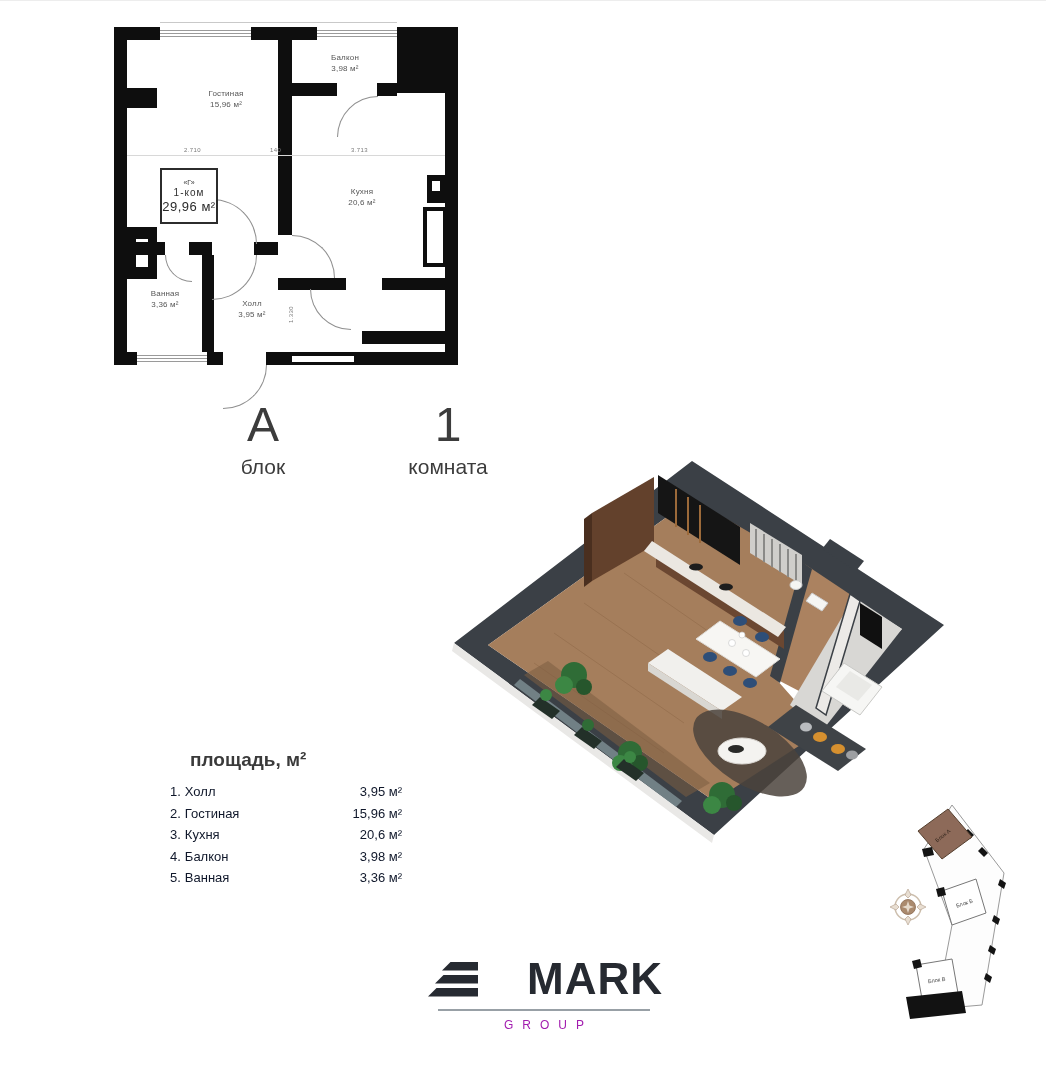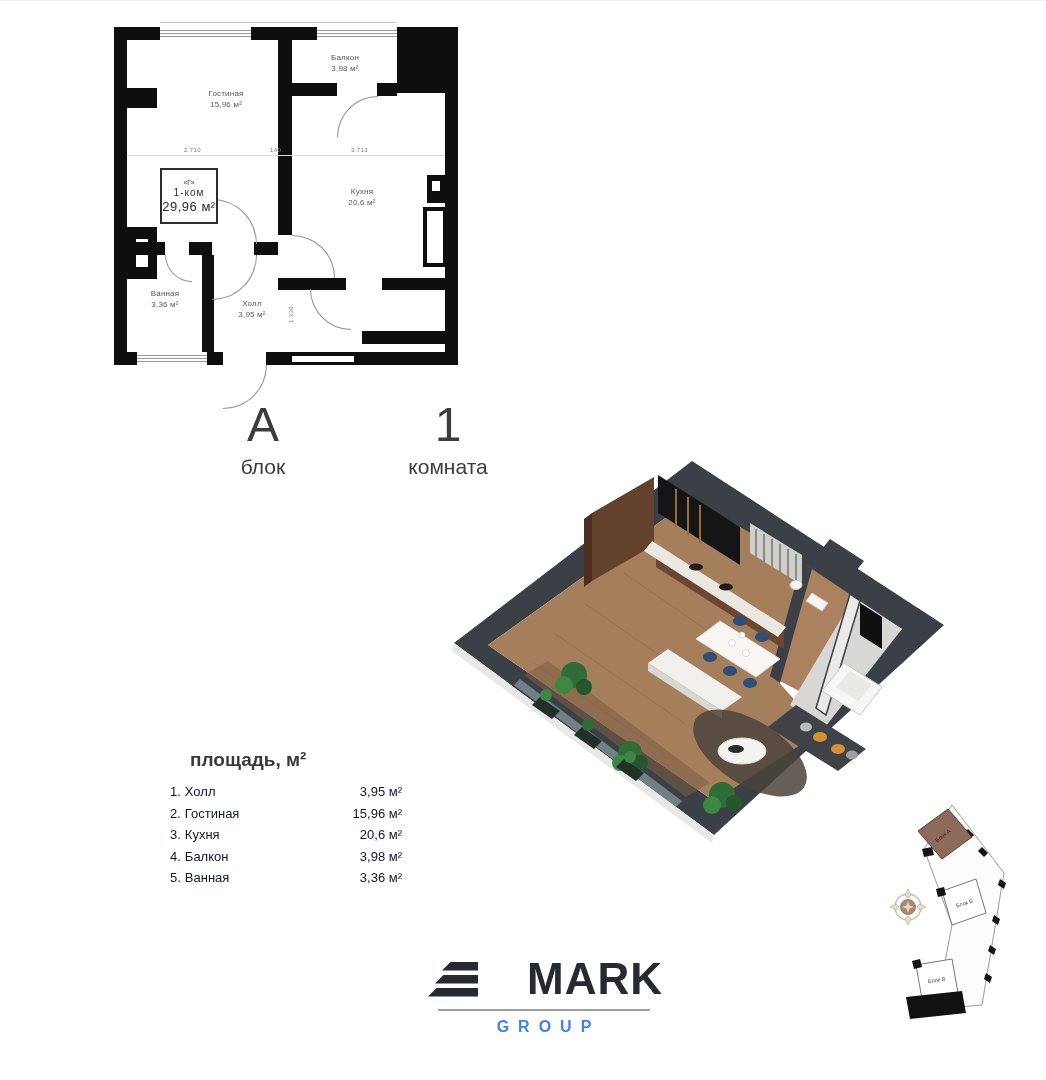--- a/index.html
+++ b/index.html
@@ -47,21 +47,21 @@
   .logo{position:absolute;left:428px;top:956px;width:232px;text-align:center;}
   .logo-row{display:flex;align-items:center;justify-content:space-between;gap:44px;}
   .ebars{display:flex;flex-direction:column;align-items:flex-end;gap:4px;margin-right:5px;}
   .ebars i{display:block;height:9px;background:#262a31;
            clip-path:polygon(9px 0,100% 0,100% 100%,0 100%);}
   .ebars i:nth-child(1){width:36px;}
   .ebars i:nth-child(2){width:43px;}
   .ebars i:nth-child(3){width:50px;}
   .mark{font-size:44px;font-weight:800;letter-spacing:1px;color:#262a31;line-height:1;}
   .logo-div{height:2px;background:#98a0a6;margin:8px 10px 7px;}
-  .group{font-size:16px;font-weight:700;letter-spacing:9px;padding-left:9px;color:#3b82f6;}
+  .group{font-size:12px;font-weight:400;letter-spacing:9px;padding-left:9px;color:#a21caf;}
 
   svg text{font-family:"Liberation Sans",sans-serif;}
 </style>
 </head>
 <body>
 
 <div class="page">
 
   <div class="fp">
 

